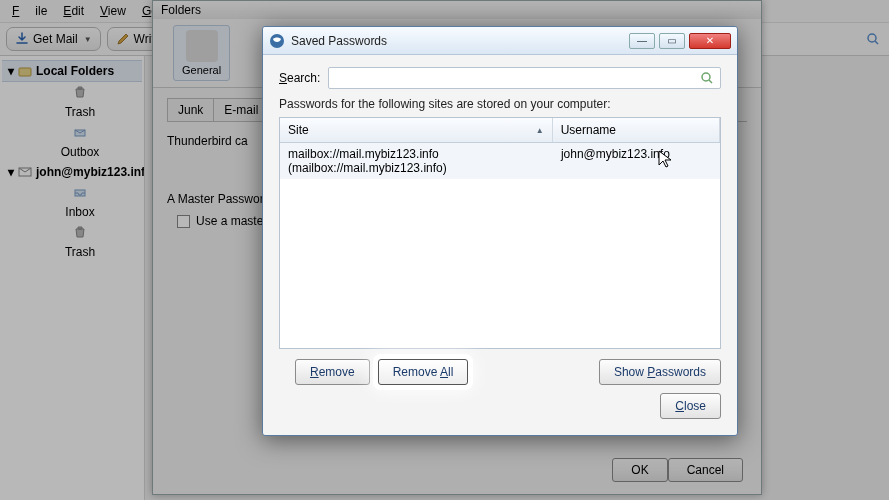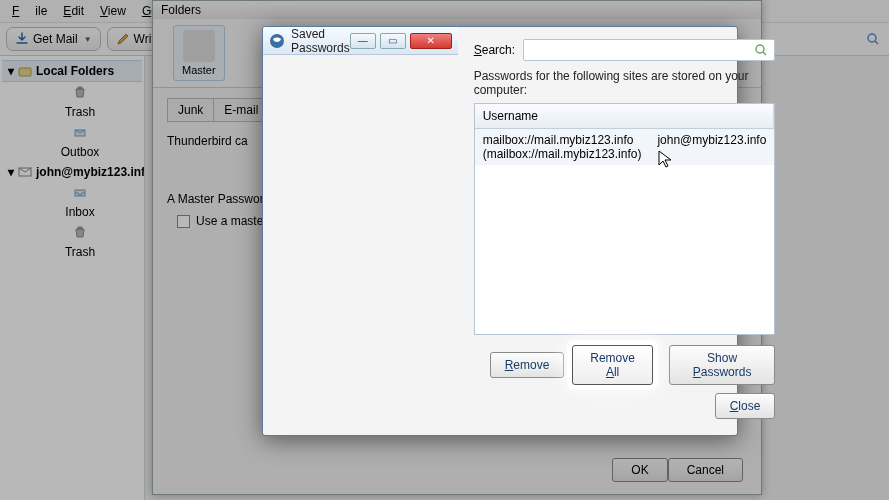--- a/index.html
+++ b/index.html
@@ -38,21 +38,21 @@
 .options-body { padding:10px 14px; font-size:12px;}
 .subtabs { display:flex; border-bottom:1px solid #bbb; margin-bottom:12px;}
 .subtabs span { padding:4px 10px; border:1px solid #bbb; border-bottom:none; background:#eee; margin-right:-1px; font-size:12px;}
 .options-body p { margin:8px 0;}
 .chk { display:flex; align-items:center; gap:6px; margin:6px 0 6px 10px;}
 .chkbox { width:13px; height:13px; border:1px solid #888; background:#fff;}
 .okbar { position:absolute; bottom:12px; right:18px; display:flex; }
 .btn { padding:4px 18px; border:1px solid #8a8a8a; background:linear-gradient(#fdfdfd,#e3e3e3); border-radius:3px; font-size:12px;}
 
 
-.dialog { position:absolute; left:262px; top:26px; width:476px; height:410px; background:#f4f4f4; border:1px solid #5a7aa0; border-radius:3px; box-shadow:0 4px 24px rgba(0,0,0,0.5); z-index:10; display:flex; flex-direction:row;}
+.dialog { position:absolute; left:262px; top:26px; width:476px; height:410px; background:#f4f4f4; border:1px solid #5a7aa0; border-radius:3px; box-shadow:0 4px 24px rgba(0,0,0,0.5); z-index:10; display:flex; flex-direction:column;}
 .dlg-titlebar { height:28px; background:linear-gradient(#f7fbff,#dbe7f4); display:flex; align-items:center; padding:0 6px; border-bottom:1px solid #b7c6d8; border-radius:3px 3px 0 0;}
 .dlg-titlebar .tb-icon { width:16px; height:16px; margin-right:6px; display:flex; align-items:center; justify-content:center;}
 .dlg-titlebar .tb-title { font-size:12px; color:#222;}
 .winbtns { margin-left:auto; display:flex; gap:4px;}
 .winbtn { width:26px; height:16px; border:1px solid #8aa; background:linear-gradient(#f4faff,#d6e3ef); border-radius:2px; display:flex; align-items:center; justify-content:center; font-size:10px; color:#345;}
 .winbtn.close { background:linear-gradient(#f08080,#d43a2f); border-color:#a02018; color:#fff; width:42px;}
 .dlg-body { padding:12px 16px 16px; flex:1; display:flex; flex-direction:column;}
 .srow { display:flex; align-items:center; gap:8px; margin-bottom:8px;}
 .srow label { font-size:12px;}
 .srow .sbox { flex:1; height:22px; border:1px solid #b8c4d0; background:#fff; border-radius:2px; position:relative;}
@@ -174,21 +174,21 @@
     </div>
   </div>
   <div class="content"></div>
 </div>
 
 <div class="options-win">
   <div class="options-title">Folders</div>
   <div class="options-tabs">
     <div class="otabitem sel">
       <div class="obig"></div>
-      <span>Master</span>
+      <span>General</span>
     </div>
   </div>
   <div class="options-body">
     <div class="subtabs">
       <span>Junk</span>
       <span>E-mail Scam</span>
     </div>
     <p>Thunderbird ca</p>
     <br><br>
     <p>A Master Password</p>
@@ -228,20 +228,24 @@
           <svg width="14" height="14" viewBox="0 0 14 14">
               <circle cx="6" cy="6" r="4" stroke="#6da56d" stroke-width="1.5" fill="none"></circle>
               <line x1="9" y1="9" x2="12" y2="12" stroke="#6da56d" stroke-width="1.5"></line>
             </svg>
         </span>
       </div>
     </div>
     <div class="desc">Passwords for the following sites are stored on your computer:</div>
     <div class="tablewrap">
       <div class="thead">
+        <div class="th th-site">
+          <span>Site</span>
+          <span class="sort-ind" style="margin-left:auto;">▲</span>
+        </div>
         <div class="th th-user">
           <span>Username</span>
         </div>
       </div>
       <div class="tbody">
         <div class="trow">
           <div class="td td-site">mailbox://mail.mybiz123.info (mailbox://mail.mybiz123.info)</div>
           <div class="td td-user">john@mybiz123.info</div>
         </div>
       </div>

